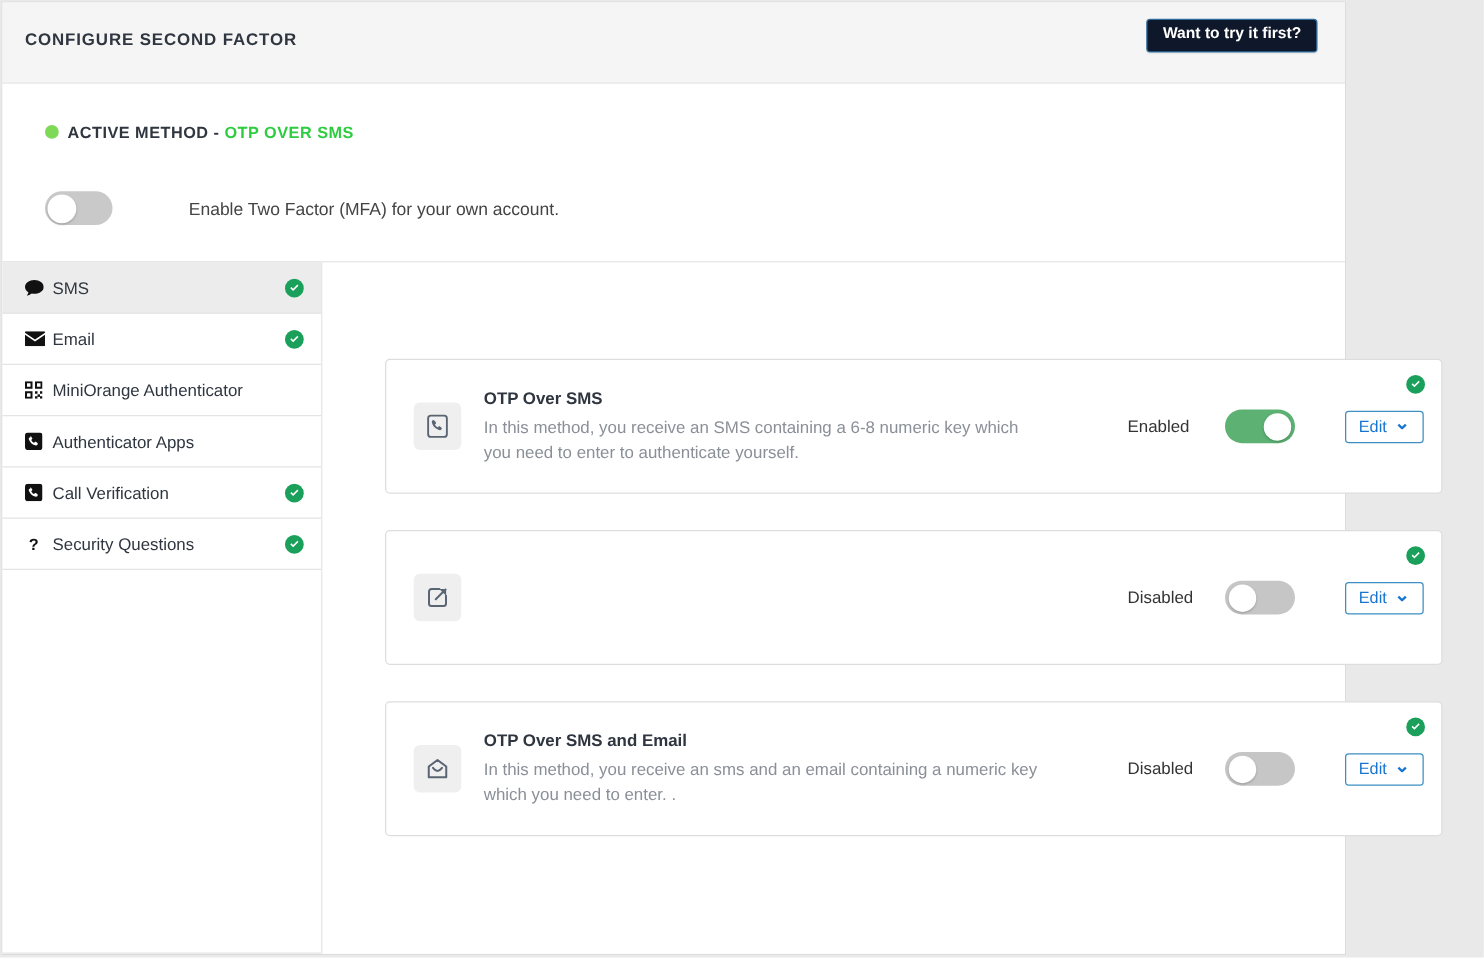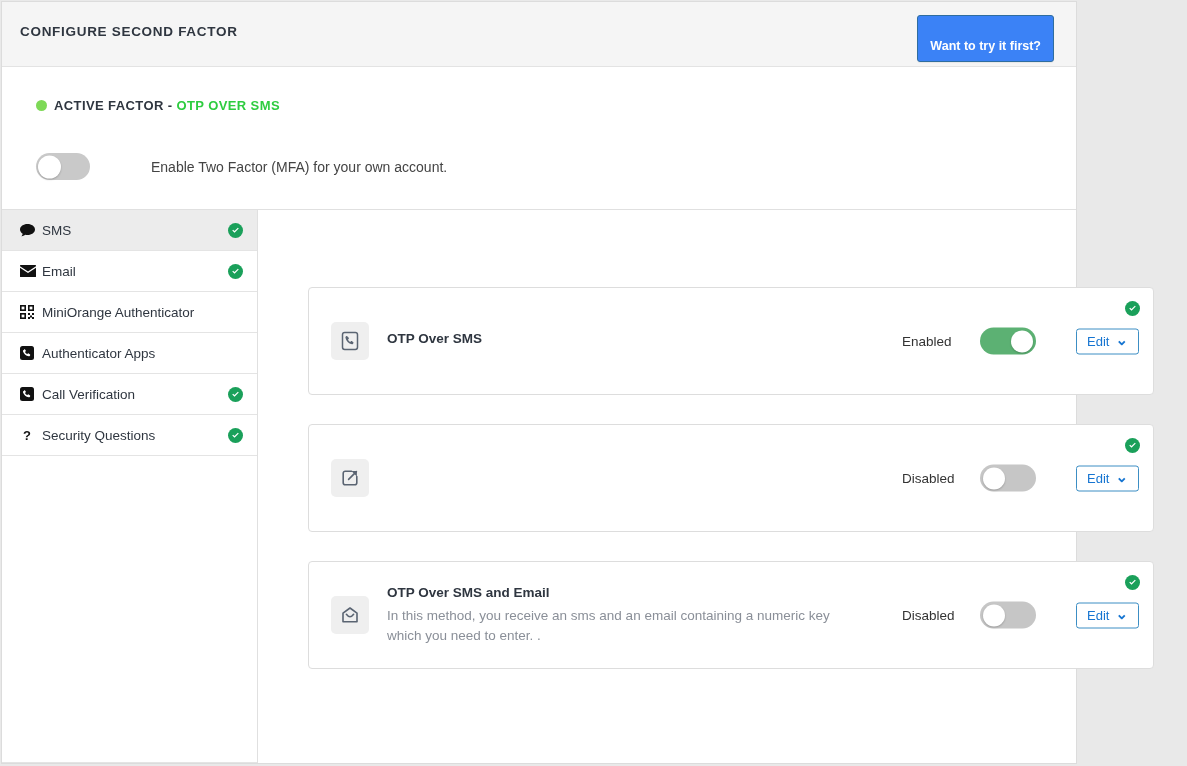--- a/index.html
+++ b/index.html
@@ -38,27 +38,27 @@
     top: 22px;
     font-size: 13.5px;
     font-weight: bold;
     letter-spacing: 0.7px;
     color: #2f3640;
   }
   .try-first-btn {
     position: absolute;
     right: 22px;
     top: 13px;
-    background: #3b82f6;
+    background: #0f172a;
     border: 1px solid #2f6d9f;
     border-radius: 3px;
     color: #ffffff;
     font-size: 12.5px;
     font-weight: bold;
-    padding: 24px 12px 8px 12px;
+    padding: 4px 12px 8px 12px;
     cursor: pointer;
     line-height: 1;
     box-shadow: 0 1px 1px rgba(0,0,0,0.06);
   }
 
   
   .active-strip {
     position: relative;
     flex: 0 0 143px;
     background: #fff;
@@ -288,21 +288,21 @@
 <div class="page">
 
   <div class="panel-head">
     <div class="panel-head-title">CONFIGURE SECOND FACTOR</div>
     <button class="try-first-btn">Want to try it first?</button>
   </div>
 
   <div class="active-strip">
     <div class="active-method">
       <span class="dot"></span>
-      <span class="am-label">ACTIVE FACTOR -</span>
+      <span class="am-label">ACTIVE METHOD -</span>
       <span class="am-value">OTP OVER SMS</span>
     </div>
 
     <div class="mfa-row">
       <div class="switch lg">
         <span class="knob"></span>
       </div>
       <div class="mfa-text">Enable Two Factor (MFA) for your own account.</div>
     </div>
   </div>
@@ -426,20 +426,21 @@
               </span>
           </span>
           <div class="card-ico-box">
             <svg width="20" height="20" viewBox="0 0 20 20">
                 <rect x="2.5" y="1.5" width="15" height="17" rx="2.2" fill="none" stroke="#5a6472" stroke-width="1.5"></rect>
                 <path fill="#5a6472" d="M7.2 5.4c.3 0 .6.15.75.42l.85 1.3c.2.3.12.7-.18.92l-.55.4c-.1.08-.14.22-.08.35.45.9 1.2 1.65 2.1 2.1.13.06.27.02.35-.08l.4-.55c.22-.3.62-.38.92-.18l1.3.85c.27.16.42.44.42.75 0 .85-.7 1.55-1.55 1.5-3.3-.6-5.9-3.2-6.5-6.5-.05-.9.65-1.6 1.5-1.6z"></path>
               </svg>
           </div>
           <div class="card-texts">
             <div class="card-title">OTP Over SMS</div>
+            <div class="card-desc">In this method, you receive an SMS containing a 6-8 numeric key which you need to enter to authenticate yourself.</div>
           </div>
           <div class="card-right">
             <span class="state-label">Enabled</span>
             <div class="switch sm on">
               <span class="knob"></span>
             </div>
             <button class="edit-btn">
               <span>Edit</span>
               <span class="caret" style="font-size: 15px; line-height: 0.6; position: relative; top: -2px; font-weight: bold;">⌄</span>
             </button>

